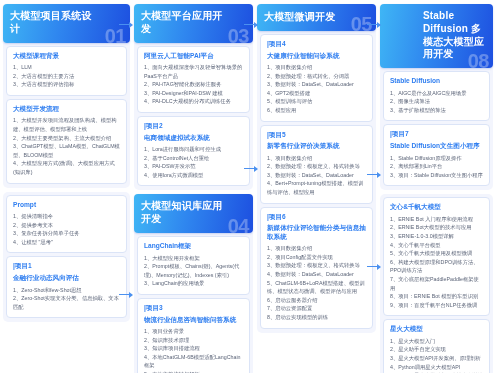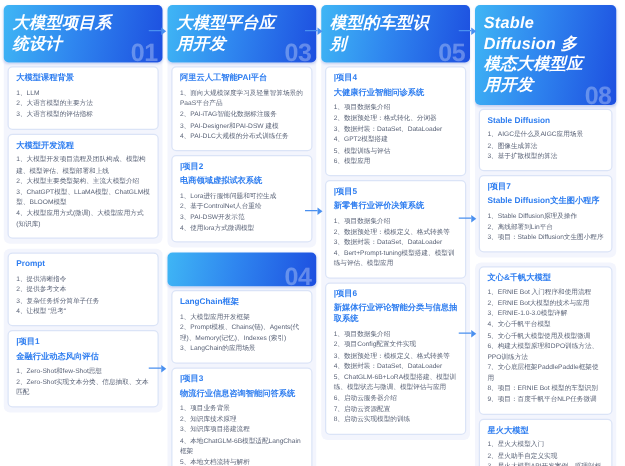--- a/index.html
+++ b/index.html
@@ -48,29 +48,28 @@
     background: linear-gradient(100deg, #3fb6f5 0%, #2f86ef 45%, #1d4fe0 100%);
     padding: 6px 7px 7px 7px;
     min-height: 27px;
     display: flex;
     align-items: center;
     overflow: hidden;
     box-shadow: 0 1px 2px rgba(40,80,200,0.22);
   }
   .sec-title {
     color: #ffffff;
-    font-size: 13px;
+    font-size: 10px;
     font-weight: bold;
     line-height: 1.28;
     letter-spacing: .2px;
     z-index: 2;
     max-width: 84px;
-    font-style: italic;
-  }
-  .sec-title.two-line { max-width: 80px; }
+  }
+  .sec-title.two-line { max-width: 80px; margin-left: 36px; }
   .sec-num {
     position: absolute;
     right: 4px;
     bottom: -3px;
     font-size: 20px;
     font-weight: bold;
     color: rgba(255,255,255,0.30);
     line-height: 1;
     letter-spacing: -.5px;
     z-index: 1;
@@ -229,20 +228,21 @@
           <li>Lora进行服饰问题和可控生成</li>
           <li>基于ControlNet人台重绘</li>
           <li>PAI-DSW开发示范</li>
           <li>使用lora方式微调模型</li>
         </ol>
       </div>
     </div>
 
     <div class="group">
       <div class="sec-header">
+        <div class="sec-title">大模型知识库应用开发</div>
         <div class="sec-num">04</div>
       </div>
 
       <div class="card">
         <div class="card-title">LangChain框架</div>
         <ol class="card-list">
           <li>大模型应用开发框架</li>
           <li>Prompt模板、Chains(链)、Agents(代理)、Memory(记忆)、Indexes (索引)</li>
           <li>LangChain的应用场景</li>
         </ol>
@@ -272,21 +272,21 @@
     <div class="arrow" style="left:110px; top:160px;">
       <div class="shaft"></div>
       <div class="head"></div>
     </div>
   </div>
 
   <div class="column col-2">
 
     <div class="group">
       <div class="sec-header">
-        <div class="sec-title">模型的车型识别</div>
+        <div class="sec-title">大模型微调开发</div>
         <div class="sec-num">05</div>
       </div>
 
       <div class="card">
         <div class="card-title">|项目4</div>
         <div class="card-title-sub">大健康行业智能问诊系统</div>
         <ol class="card-list" style="margin-top:3px">
           <li>项目数据集介绍</li>
           <li>数据预处理：格式转化、分词器</li>
           <li>数据封装：DataSet、DataLoader</li>

